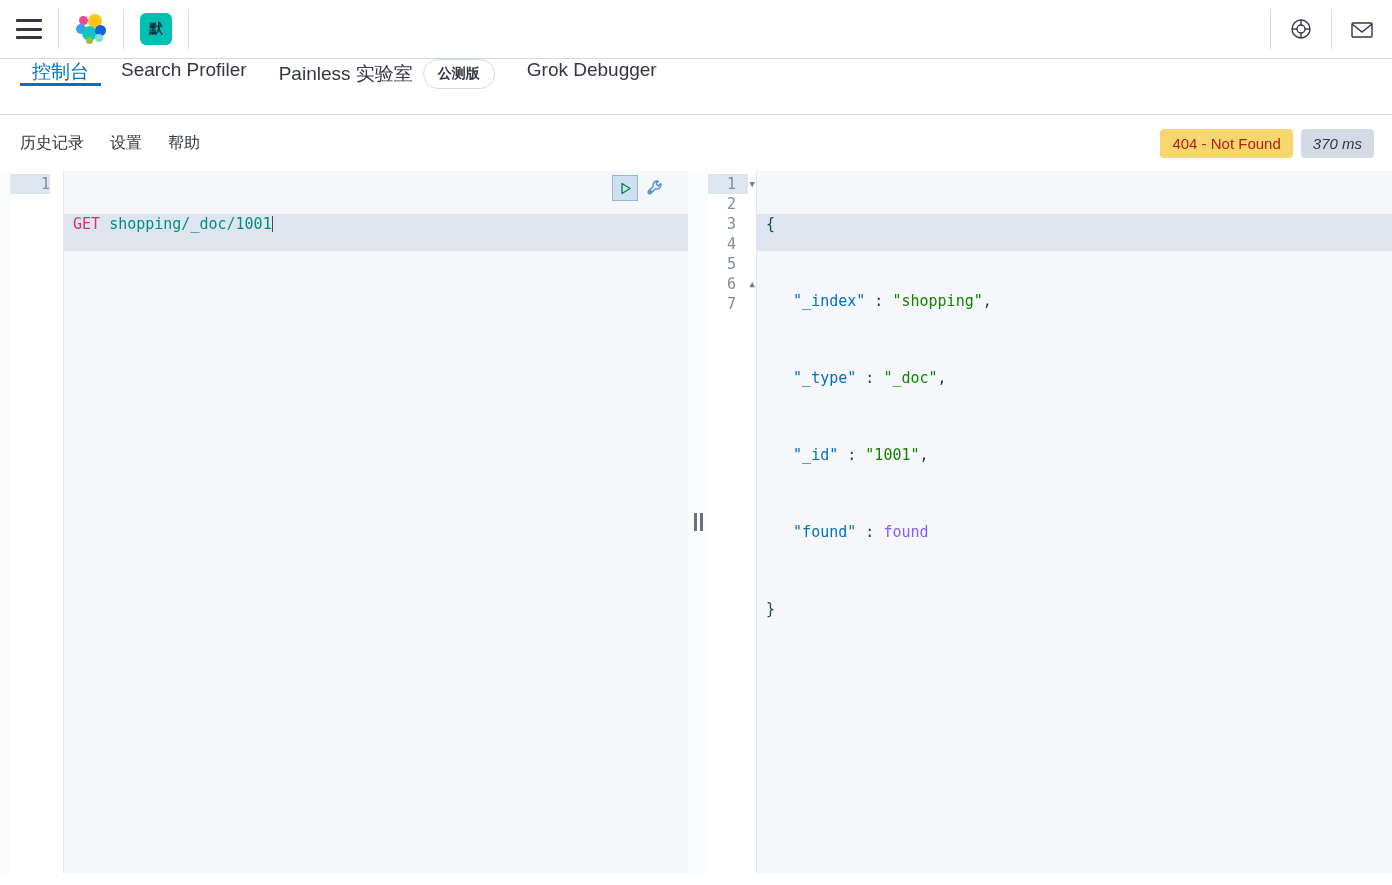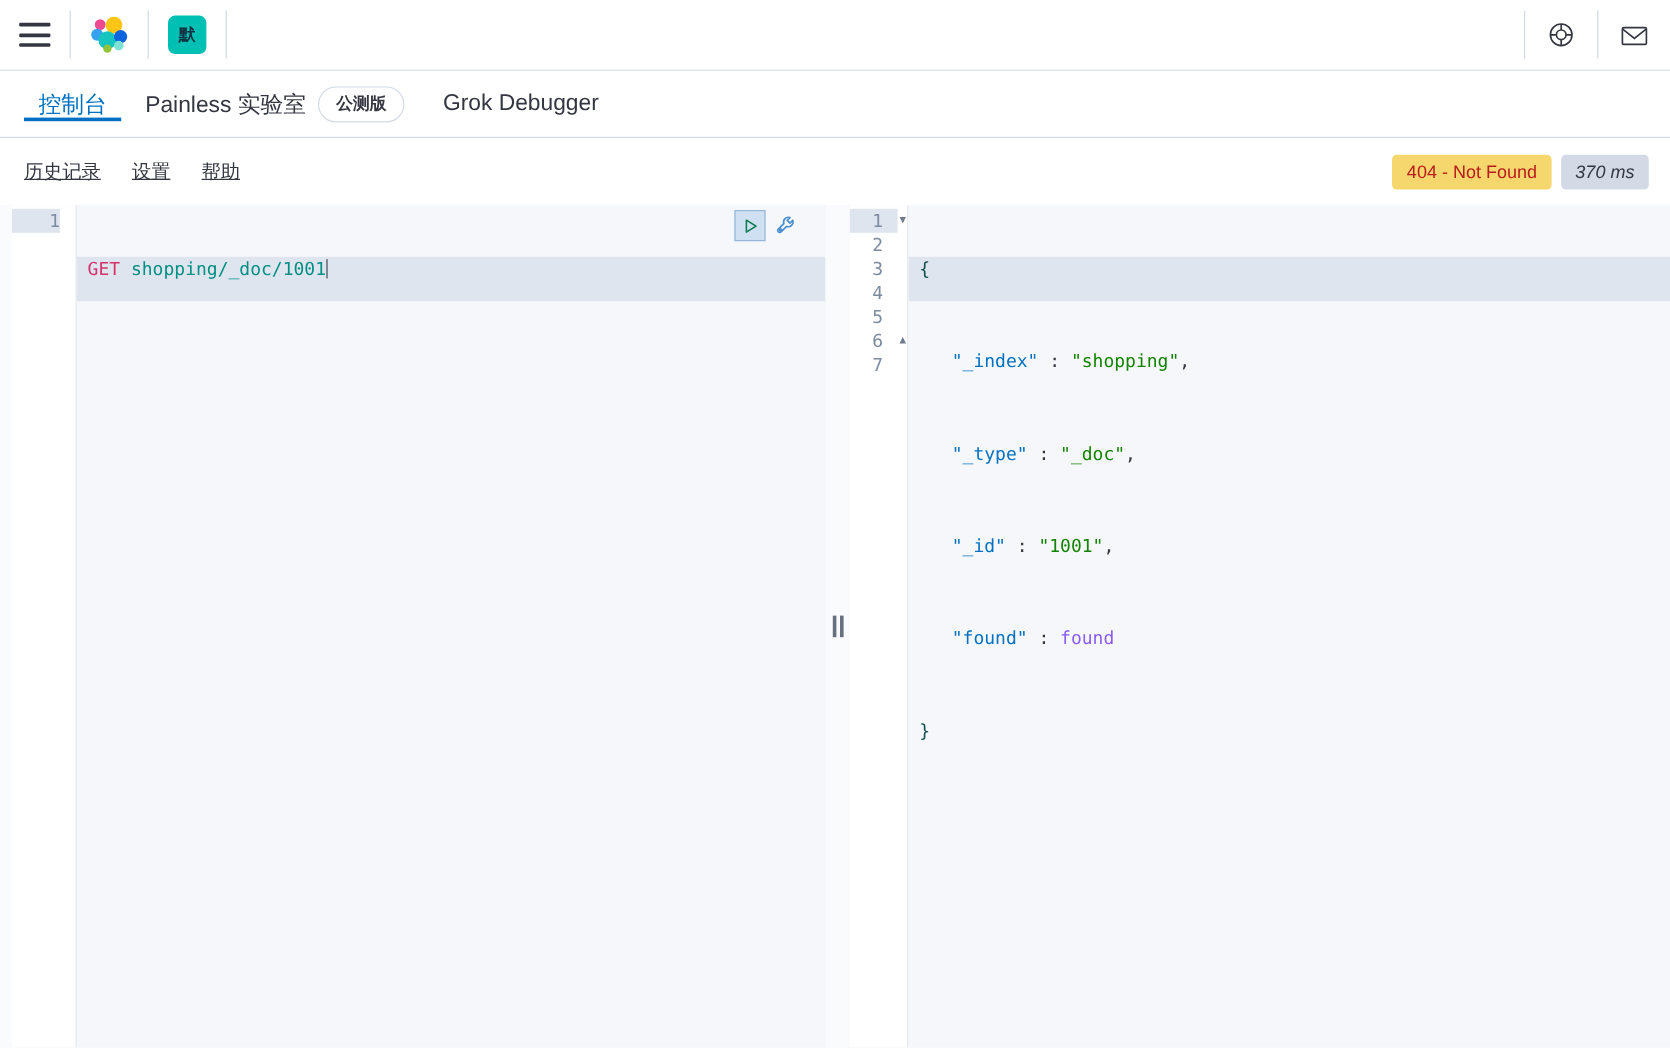--- a/index.html
+++ b/index.html
@@ -101,21 +101,21 @@
     justify-content: center;
     cursor: pointer;
   }
 
   
   .tabbar {
     height: 56px;
     box-sizing: border-box;
     border-bottom: 1px solid #d3dae6;
     display: flex;
-    align-items: center;
+    align-items: flex-start;
     padding-left: 16px;
     background: #ffffff;
   }
   .tab {
     display: flex;
     align-items: center;
     padding: 0 16px;
     font-size: 19px;
     color: #343741;
     cursor: pointer;
@@ -148,21 +148,20 @@
     display: flex;
     align-items: center;
     padding: 0 18px 0 20px;
     background: #ffffff;
   }
   .tool-link {
     font-size: 16px;
     color: #343741;
     margin-right: 26px;
     cursor: pointer;
-    text-decoration: underline;
   }
   .toolbar-spacer { flex: 1 1 auto; }
   .status-badge {
     border-radius: 4px;
     font-size: 15px;
     padding: 6px 12px;
     margin-left: 8px;
     white-space: nowrap;
   }
   .badge-warn { background: #f5d76e; color: #b91c1c; }
@@ -344,20 +343,23 @@
       </svg>
     </div>
   </div>
 </div>
 
 <div class="tabbar">
   <div class="tab active">
     <span>控制台</span>
   </div>
   <div class="tab">
+    <span>Search Profiler</span>
+  </div>
+  <div class="tab">
     <span>Painless 实验室</span>
     <span class="beta-pill">公测版</span>
   </div>
   <div class="tab">
     <span>Grok Debugger</span>
   </div>
 </div>
 
 <div class="console-toolbar">
   <span class="tool-link">历史记录</span>

